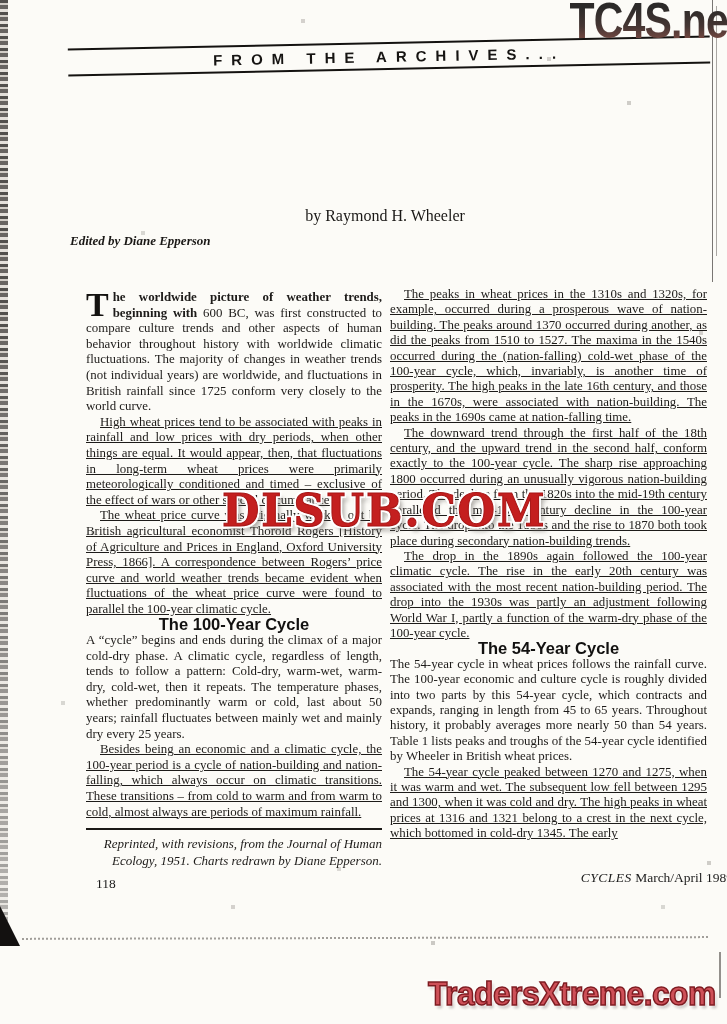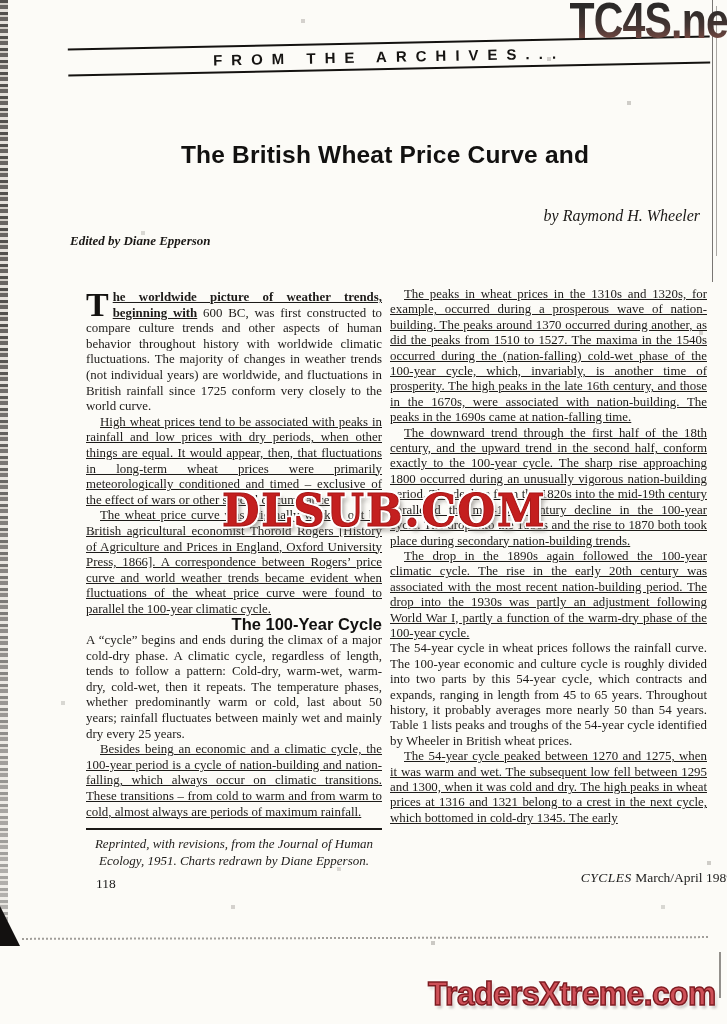--- a/index.html
+++ b/index.html
@@ -81,45 +81,45 @@
     transform:scaleX(.96); transform-origin:left;
   }
   
   .title{
     position:absolute; left:70px; top:139px; width:630px; z-index:2;
     text-align:center; font-family:"Liberation Sans", sans-serif;
     font-weight:bold; font-size:24.5px; line-height:31px; color:#121110;
     letter-spacing:.2px;
   }
   .byline{
-    position:absolute; left:70px; top:207px; width:630px; text-align:right;
-    font-style:italic; font-size:16px; color:#1a1816; z-index:2;
+    position:absolute; left:70px; top:207px; width:630px; text-align:center;
+    font-size:16px; color:#1a1816; z-index:2;
   }
   .edited{
     position:absolute; left:70px; top:233px; width:630px; text-align:left;
     font-style:italic; font-weight:bold; font-size:13px; color:#1a1816; z-index:2;
   }
   
   .col{position:absolute; text-align:justify; color:#1d1b19; z-index:2;}
   .col p{margin:0;}
   .col-left{left:86px; top:290px; width:296px; font-size:12.9px; line-height:15.6px;}
   .col-right{left:390px; top:287px; width:317px; font-size:12.9px; line-height:15.4px;}
   .ind{text-indent:14px;text-decoration:underline;}
   .dropcap{
     float:left; font-size:34px; line-height:28px; font-weight:bold;
     padding:1px 4px 0 0; color:#141210;
   }
-  .lead{font-weight:bold;text-decoration:underline;}
+  .lead{font-weight:bold;}
   .sect{
     font-family:"Liberation Sans", sans-serif; font-weight:bold;
-    font-size:16.5px; color:#121110; text-align:right; text-indent:0;
+    font-size:16.5px; color:#121110; text-align:center; text-indent:0;
     margin:12px 0 8px 0;
   }
   .footnote-rule{border:none; border-top:2px solid #1b1917; margin:8px 0 6px 0;}
-  .footnote{font-style:italic; font-size:13px; line-height:16.5px; text-align:center;}
+  .footnote{font-style:italic; font-size:13px; line-height:16.5px; text-align:right;}
   
   .pageno{position:absolute; left:96px; top:876px; font-size:13.5px; z-index:2;}
   .journal-line{
     position:absolute; right:-6px; top:870px; white-space:nowrap;
     font-size:13.5px; z-index:2;
   }
   .journal-line .cycles{font-style:italic; letter-spacing:.5px;}
 </style>
 </head>
 <body>
@@ -139,40 +139,40 @@
     <div class="rule"></div>
     <div class="banner">FROM THE ARCHIVES...</div>
     <div class="rule"></div>
   </div>
 
   <div class="wm-top">TC4S.net</div>
   <div class="wm-mid">DLSUB.COM</div>
   <div class="wm-bottom">TradersXtreme.com</div>
 
   <div class="title">
-    <div>The British Wheat Price Curve and</div>
   </div>
   <div class="byline">by Raymond H. Wheeler</div>
   <div class="edited">Edited by Diane Epperson</div>
 
   <div class="col col-left">
     <p><span class="dropcap">T</span><span class="lead">he worldwide picture of weather trends, beginning with</span><span> 600 BC, was first constructed to compare culture trends and other aspects of human behavior throughout history with worldwide climatic fluctuations. The majority of changes in weather trends (not individual years) are worldwide, and fluctuations in British rainfall since 1725 conform very closely to the world curve.</span></p>
     <p class="ind">High wheat prices tend to be associated with peaks in rainfall and low prices with dry periods, when other things are equal. It would appear, then, that fluctuations in long-term wheat prices were primarily meteorologically conditioned and timed – exclusive of the effect of wars or other special circumstances.</p>
     <p class="ind">The wheat price curve was originally worked out by British agricultural economist Thorold Rogers [History of Agriculture and Prices in England, Oxford University Press, 1866]. A correspondence between Rogers’ price curve and world weather trends became evident when fluctuations of the wheat price curve were found to parallel the 100-year climatic cycle.</p>
     <p class="sect">The 100-Year Cycle</p>
     <p>A “cycle” begins and ends during the climax of a major cold-dry phase. A climatic cycle, regardless of length, tends to follow a pattern: Cold-dry, warm-wet, warm-dry, cold-wet, then it repeats. The temperature phases, whether predominantly warm or cold, last about 50 years; rainfall fluctuates between mainly wet and mainly dry every 25 years.</p>
     <p class="ind">Besides being an economic and a climatic cycle, the 100-year period is a cycle of nation-building and nation-falling, which always occur on climatic transitions. These transitions – from cold to warm and from warm to cold, almost always are periods of maximum rainfall.</p>
     <hr class="footnote-rule">
     <p class="footnote">Reprinted, with revisions, from the Journal of Human Ecology, 1951. Charts redrawn by Diane Epperson.</p>
   </div>
 
   <div class="col col-right">
     <p class="ind">The peaks in wheat prices in the 1310s and 1320s, for example, occurred during a prosperous wave of nation-building. The peaks around 1370 occurred during another, as did the peaks from 1510 to 1527. The maxima in the 1540s occurred during the (nation-falling) cold-wet phase of the 100-year cycle, which, invariably, is another time of prosperity. The high peaks in the late 16th century, and those in the 1670s, were associated with nation-building. The peaks in the 1690s came at nation-falling time.</p>
     <p class="ind">The downward trend through the first half of the 18th century, and the upward trend in the second half, conform exactly to the 100-year cycle. The sharp rise approaching 1800 occurred during an unusually vigorous nation-building period. The decline from the 1820s into the mid-19th century paralleled the mid-18th century decline in the 100-year cycle. The drop into the 1850s and the rise to 1870 both took place during secondary nation-building trends.</p>
     <p class="ind">The drop in the 1890s again followed the 100-year climatic cycle. The rise in the early 20th century was associated with the most recent nation-building period. The drop into the 1930s was partly an adjustment following World War I, partly a function of the warm-dry phase of the 100-year cycle.</p>
+    <p class="sect">The 54-Year Cycle</p>
     <p>The 54-year cycle in wheat prices follows the rainfall curve. The 100-year economic and culture cycle is roughly divided into two parts by this 54-year cycle, which contracts and expands, ranging in length from 45 to 65 years. Throughout history, it probably averages more nearly 50 than 54 years. Table 1 lists peaks and troughs of the 54-year cycle identified by Wheeler in British wheat prices.</p>
     <p class="ind">The 54-year cycle peaked between 1270 and 1275, when it was warm and wet. The subsequent low fell between 1295 and 1300, when it was cold and dry. The high peaks in wheat prices at 1316 and 1321 belong to a crest in the next cycle, which bottomed in cold-dry 1345. The early</p>
   </div>
 
   <div class="pageno">118</div>
   <div class="journal-line">
     <span class="cycles">CYCLES</span><span> March/April 1989</span>
   </div>
 
 </div>

